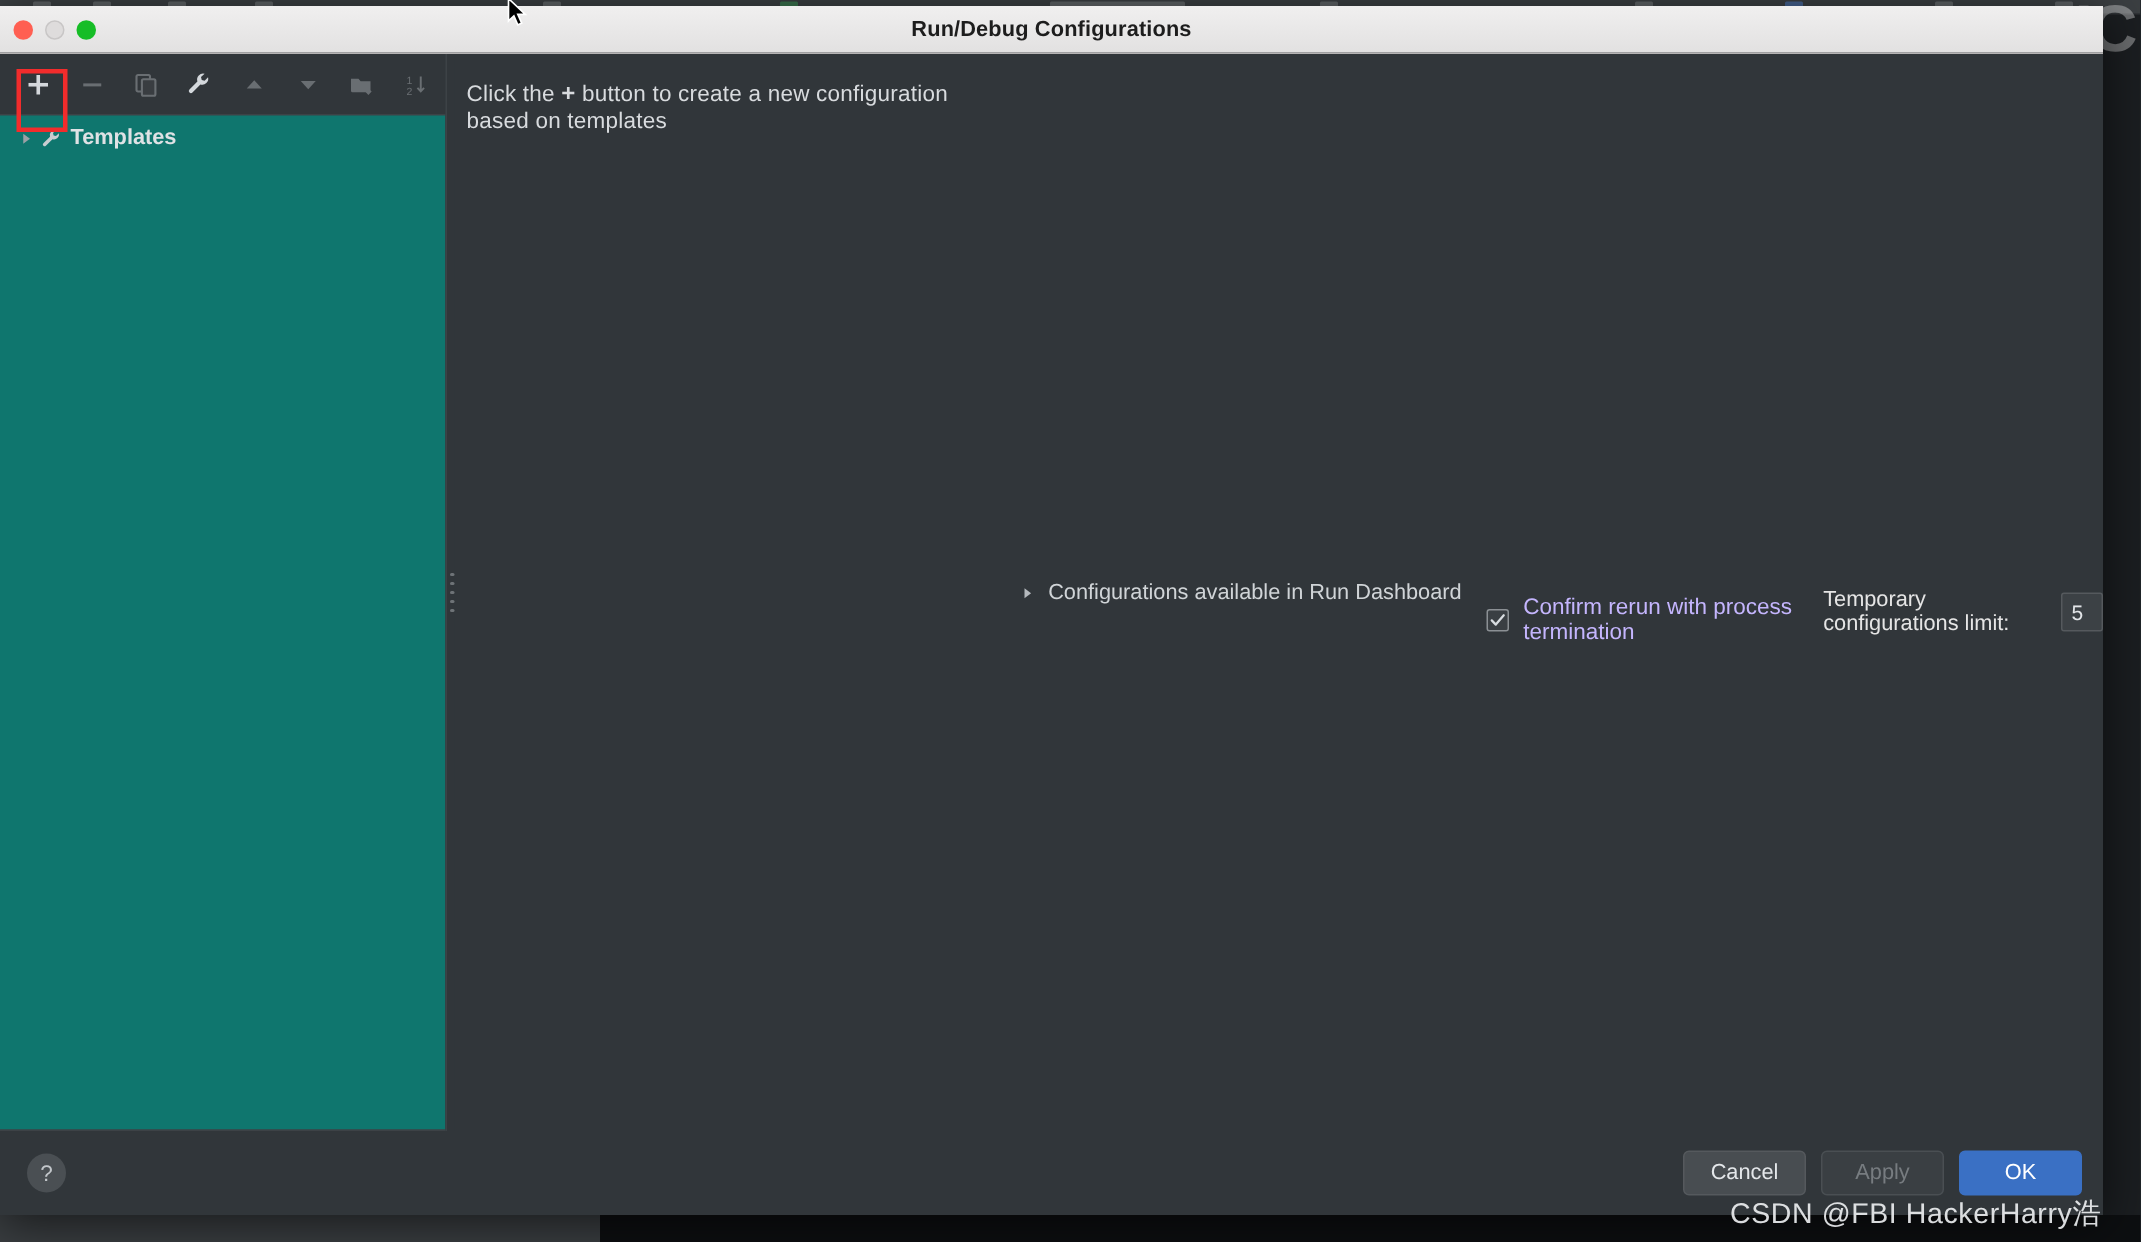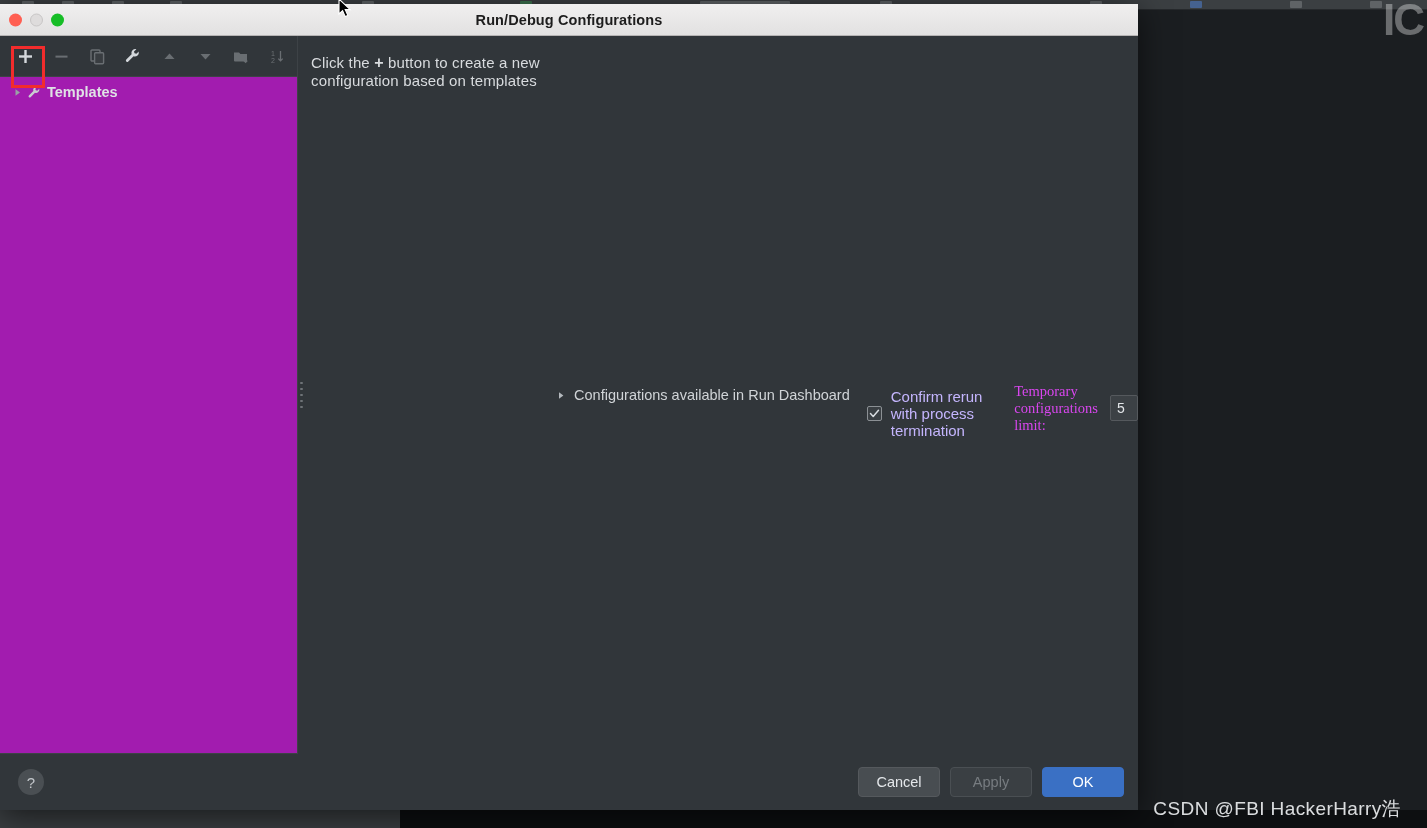--- a/index.html
+++ b/index.html
@@ -62,21 +62,21 @@
     position: absolute;
     left: 0; bottom: 0;
     width: 400px; height: 18px;
     background: #3a3e41;
   }
 
   
   .dialog {
     position: absolute;
     left: 0; top: 4px;
-    width: 1138px;
+    width: 1402px;
     height: 806px;
     background: #31363a;
     box-shadow: 0 6px 30px rgba(0,0,0,.6);
     display: flex;
     flex-direction: column;
   }
 
   
   .titlebar {
     position: relative;
@@ -160,21 +160,21 @@
   }
 
   
   .tree {
     flex: 1 1 auto;
     border: 1px solid #3d4246;
     border-left: none;
     border-right: none;
     margin: 0;
     padding-top: 3px;
-    background: #a21caf;
+    background: #0f766e;
     overflow: hidden;
   }
   .tree-row {
     display: flex;
     align-items: center;
     gap: 5px;
     height: 24px;
     padding-left: 12px;
     color: #dfe2e5;
     font-size: 14.5px;
@@ -293,22 +293,21 @@
   }
 
   .limit-row {
     display: flex;
     align-items: center;
     gap: 12px;
     margin: 26px 0 0 2px;
   }
   .limit-label {
     font-size: 14.5px;
-    color: #d946ef;
-    font-family: Liberation Serif, serif;
+    color: #e5e5e5;
   }
   .limit-input {
     width: 28px;
     height: 26px;
     background: #3c4145;
     border: 1px solid #55595d;
     border-radius: 2px;
     color: #e2e5e8;
     font-size: 14px;
     font-family: "Liberation Sans", sans-serif;

